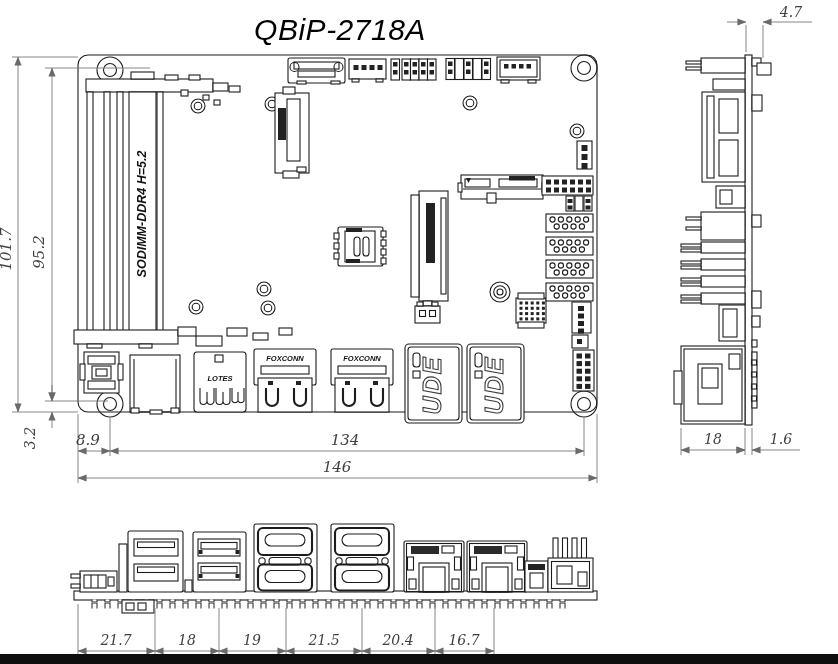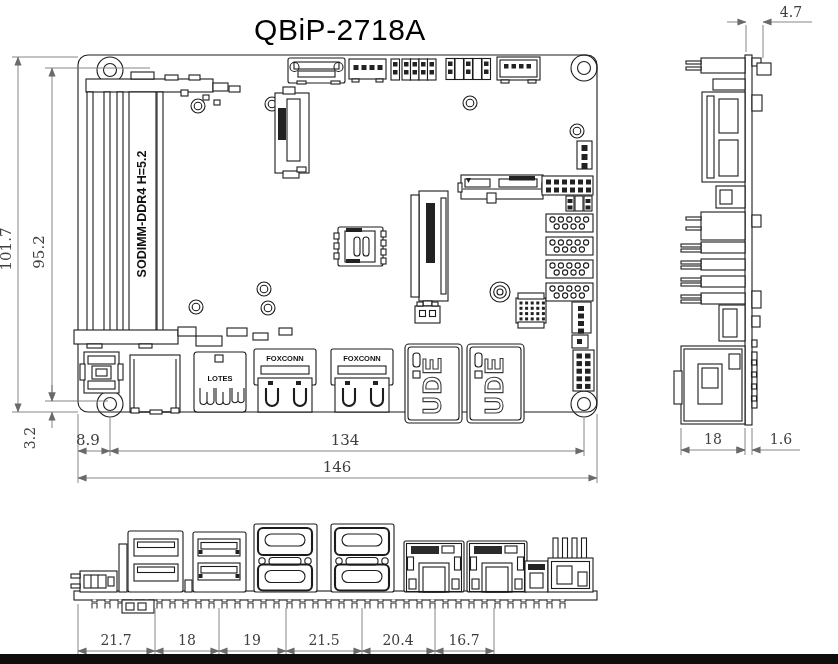--- a/index.html
+++ b/index.html
@@ -1,16 +1,16 @@
 <!DOCTYPE html>
 <html><head>
 <meta charset="utf-8">
 <style>
   html,body { margin:0; padding:0; background:#ffffff; }
-  .page { width:838px; height:664px; position:relative; background:#fff; overflow:hidden; }
+  .page { width:838px; height:664px; position:relative; background:#fff; overflow:hidden;font-style:italic; }
   svg { display:block; }
   .ln  { fill:#ffffff; stroke:#1c1c1c; stroke-width:1.1; }
   .nf  { fill:none;    stroke:#1c1c1c; stroke-width:1.1; }
   .thk { stroke-width:2.1; }
   .dk  { fill:#222222; stroke:none; }
   .dim { stroke:#787878; stroke-width:0.9; fill:none; }
   text { user-select:none; }
   .dimtxt { font-family:"DejaVu Serif", serif; fill:#3f3f3f; font-size:15px; text-anchor:middle; }
   .dimsm  { font-size:14px; }
   .brand  { font-family:"Liberation Sans", sans-serif; font-weight:700; fill:#111; text-anchor:middle; }

